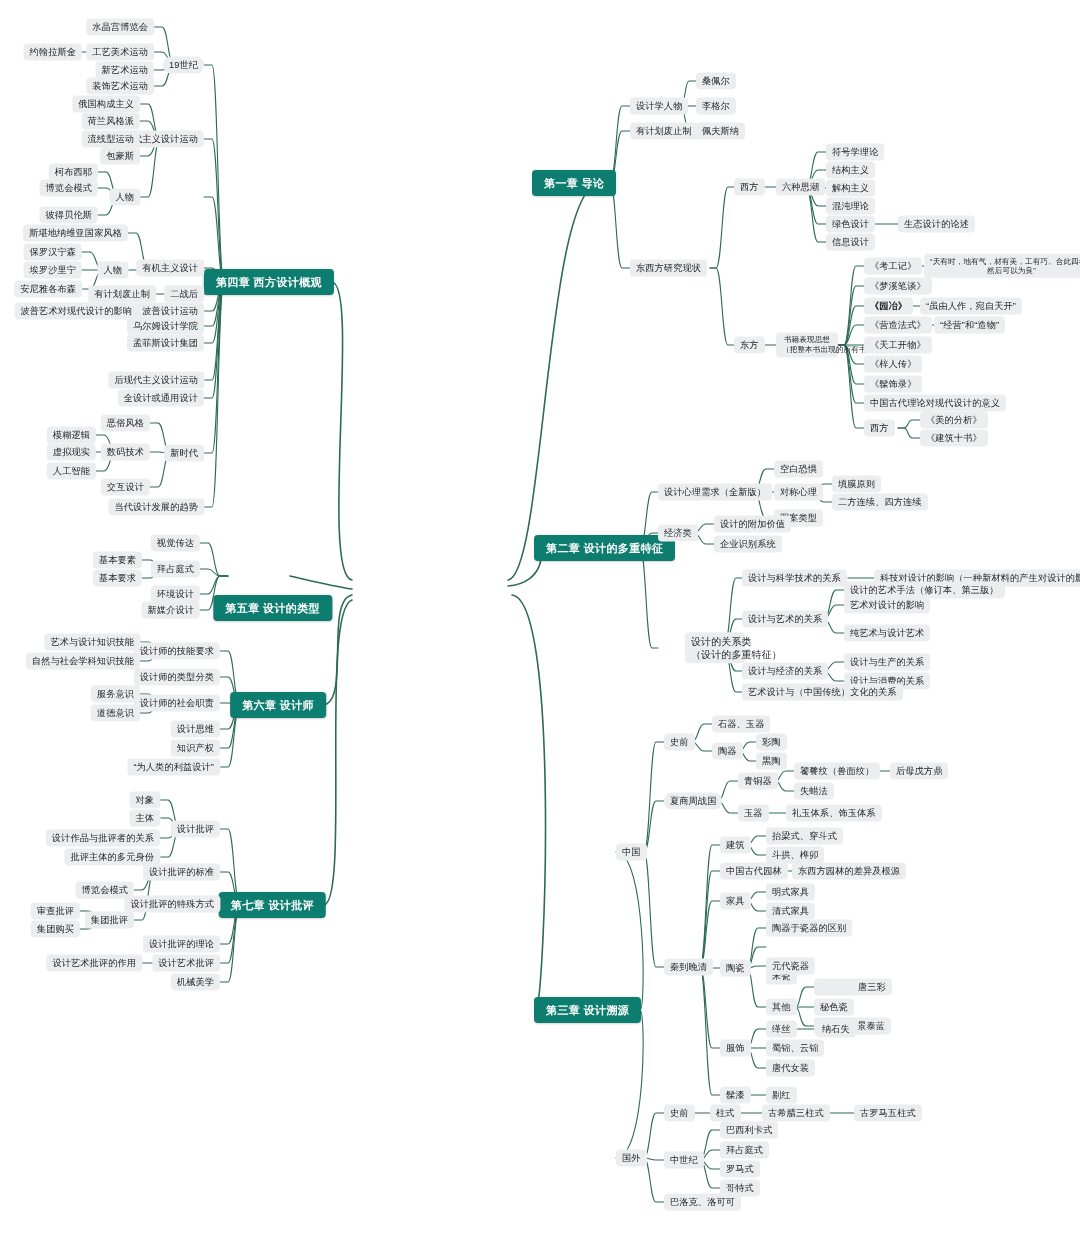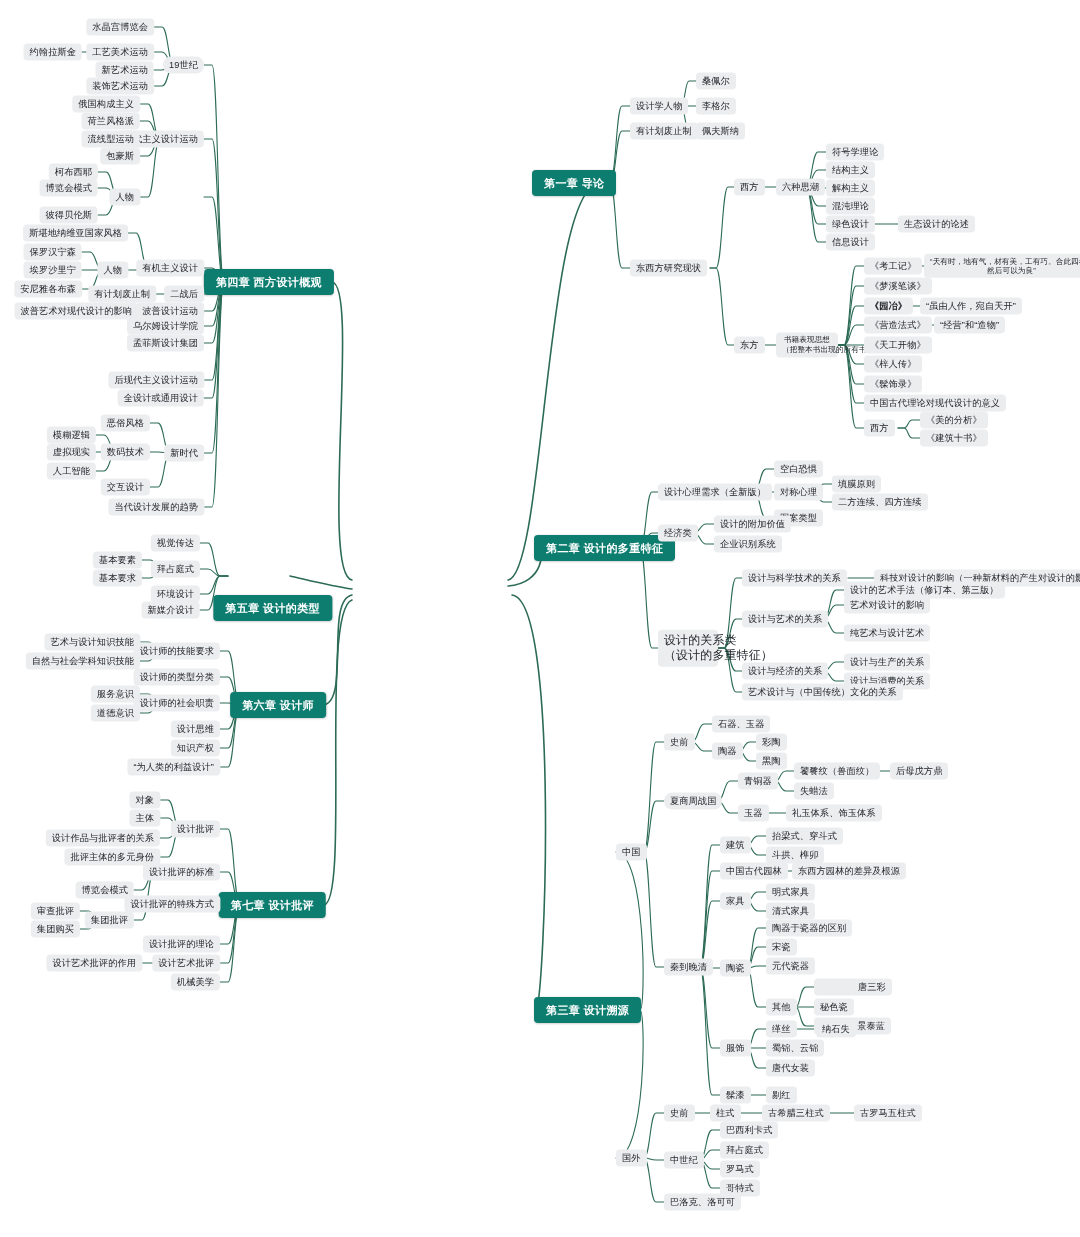--- a/index.html
+++ b/index.html
@@ -338,21 +338,21 @@
 
   <div class="node chip" style="left:658px; top:492px;">设计心理需求（全新版）</div>
   <div class="node chip" style="left:774px; top:469px;">空白恐惧</div>
   <div class="node chip" style="left:774px; top:492px;">对称心理</div>
   <div class="node chip" style="left:832px; top:484px;">填膜原则</div>
   <div class="node chip" style="left:832px; top:502px;">二方连续、四方连续</div>
   <div class="node chip" style="left:774px; top:518px;">图案类型</div>
   <div class="node chip" style="left:658px; top:533px;">经济类</div>
   <div class="node chip" style="left:714px; top:524px;">设计的附加价值</div>
   <div class="node chip" style="left:714px; top:544px;">企业识别系统</div>
-  <div class="node chip two" style="left:658px; top:648px; width:60px; font-size:12px; text-align:center;">设计的关系类
+  <div class="node chip two" style="left:685px; top:648px; width:60px; font-size:10px; text-align:center;">设计的关系类
 （设计的多重特征）</div>
   <div class="node chip" style="left:742px; top:578px;">设计与科学技术的关系</div>
   <div class="node chip" style="left:874px; top:578px;">科技对设计的影响（一种新材料的产生对设计的影响）</div>
   <div class="node chip" style="left:742px; top:619px;">设计与艺术的关系</div>
   <div class="node chip" style="left:844px; top:590px;">设计的艺术手法（修订本、第三版）</div>
   <div class="node chip" style="left:844px; top:605px;">艺术对设计的影响</div>
   <div class="node chip" style="left:844px; top:633px;">纯艺术与设计艺术</div>
   <div class="node chip" style="left:742px; top:671px;">设计与经济的关系</div>
   <div class="node chip" style="left:844px; top:662px;">设计与生产的关系</div>
   <div class="node chip" style="left:844px; top:681px;">设计与消费的关系</div>
@@ -375,21 +375,21 @@
   <div class="node chip" style="left:720px; top:845px;">建筑</div>
   <div class="node chip" style="left:766px; top:836px;">抬梁式、穿斗式</div>
   <div class="node chip" style="left:766px; top:855px;">斗拱、榫卯</div>
   <div class="node chip" style="left:720px; top:871px;">中国古代园林</div>
   <div class="node chip" style="left:792px; top:871px;">东西方园林的差异及根源</div>
   <div class="node chip" style="left:720px; top:901px;">家具</div>
   <div class="node chip" style="left:766px; top:892px;">明式家具</div>
   <div class="node chip" style="left:766px; top:911px;">清式家具</div>
   <div class="node chip" style="left:720px; top:968px;">陶瓷</div>
   <div class="node chip" style="left:766px; top:928px;">陶器于瓷器的区别</div>
-  <div class="node chip" style="left:766px; top:947px;">宋瓷</div>
+  <div class="node chip" style="left:766px; top:976px;">宋瓷</div>
   <div class="node chip" style="left:766px; top:966px;">元代瓷器</div>
   <div class="node chip" style="left:766px; top:1007px;">其他</div>
   <div class="node chip" style="left:814px; top:987px;padding-left:44px;">唐三彩</div>
   <div class="node chip" style="left:814px; top:1007px;">秘色瓷</div>
   <div class="node chip" style="left:814px; top:1026px;">宣德炉、景泰蓝</div>
   <div class="node chip" style="left:720px; top:1048px;">服饰</div>
   <div class="node chip" style="left:766px; top:1029px;">缂丝</div>
   <div class="node chip" style="left:816px; top:1029px;">纳石失</div>
   <div class="node chip" style="left:766px; top:1048px;">蜀锦、云锦</div>
   <div class="node chip" style="left:766px; top:1068px;">唐代女装</div>

